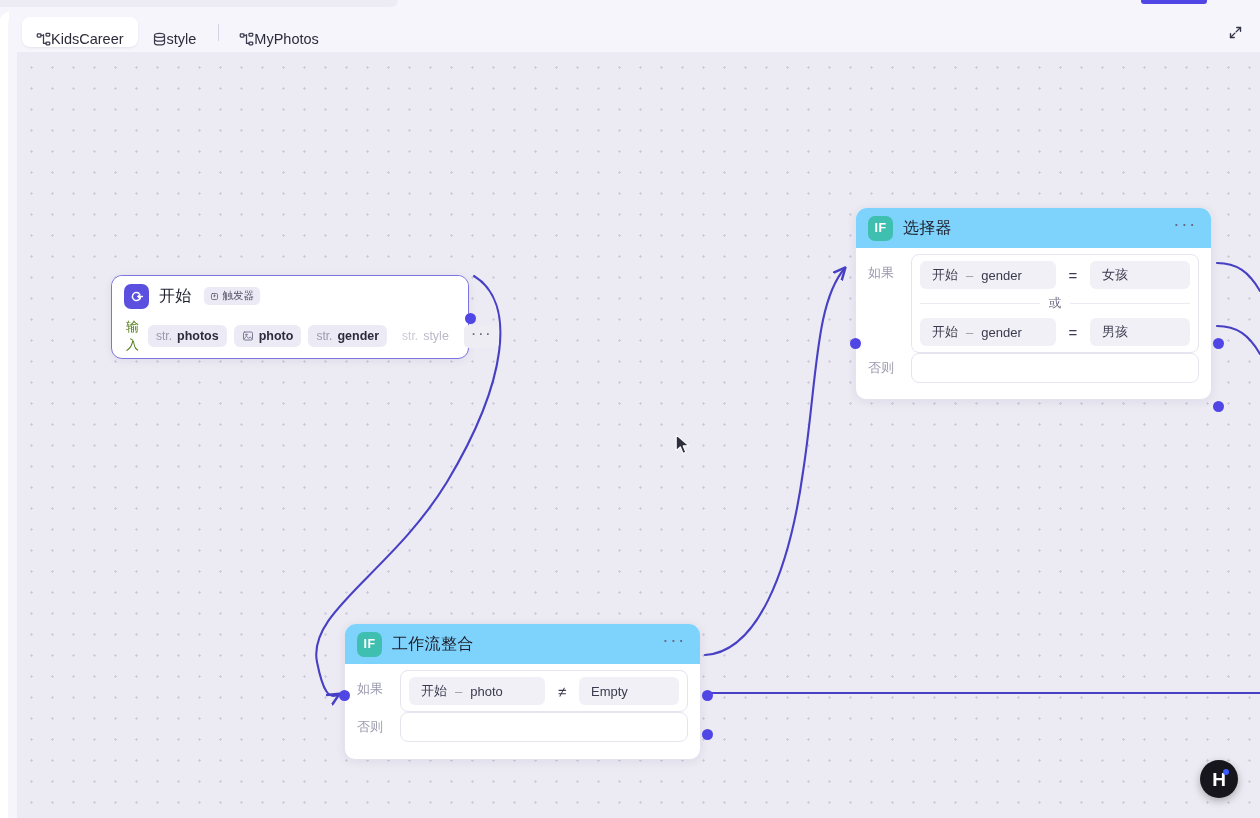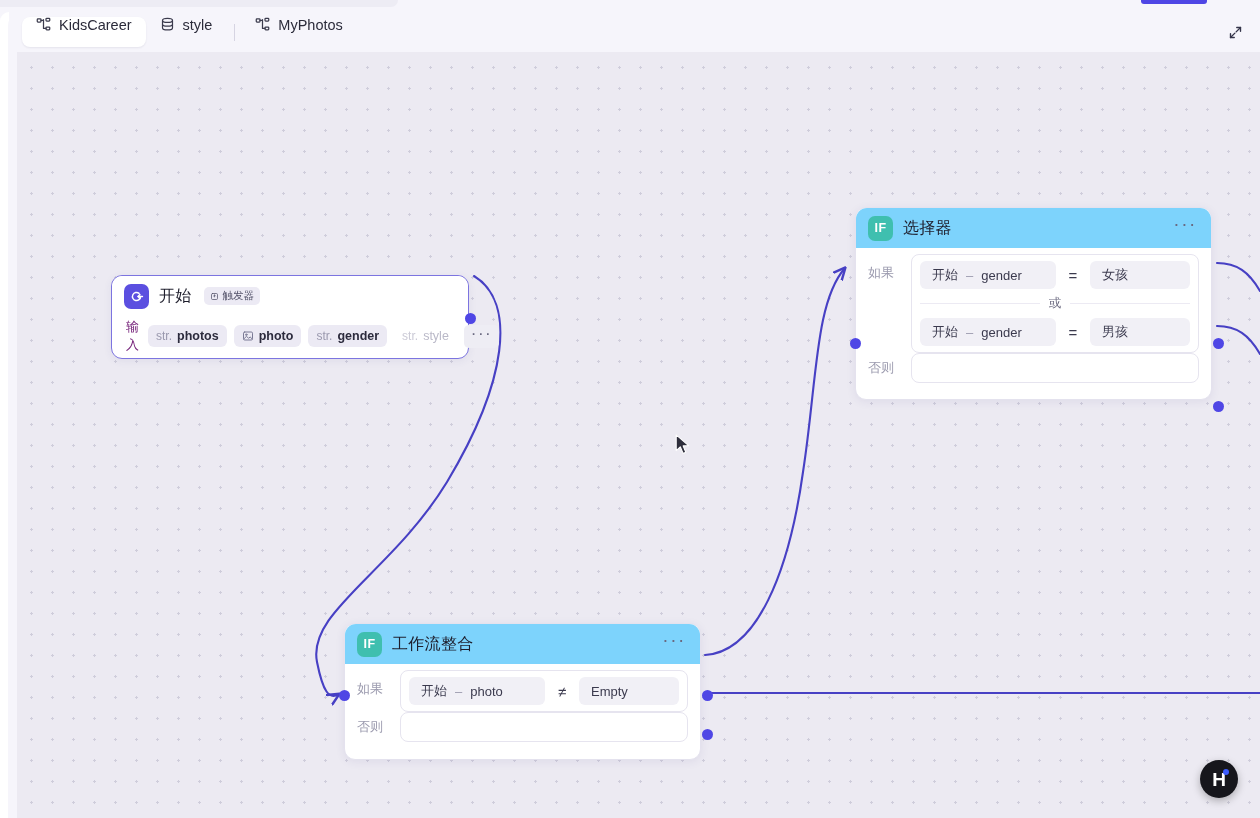--- a/index.html
+++ b/index.html
@@ -41,21 +41,21 @@
     background: #ffffff; border-top-left-radius: 12px; z-index: 1;
   }
 
   
   .toolbar {
     position: absolute; left: 0; top: 0; width: 1252px; height: 40px;
     display: flex; align-items: center; padding: 0 12px 0 14px;
     z-index: 6;
   }
   .tab {
-    display: flex; align-items: flex-start; gap: 8px;
+    display: flex; align-items: flex-end; 
     height: 30px; padding: 0 14px; border-radius: 8px;
     font-size: 14.5px; color: #2b2b3a; white-space: nowrap; cursor: pointer;
   }
   .tab.active { background: #ffffff; box-shadow: 0 1px 2px rgba(30,27,60,.08); font-weight: 400; }
   .tab .tico { display: inline-flex; width: 15px; height: 15px; color: #3b3b4d; flex: 0 0 15px; }
   .tab .tico svg { width: 15px; height: 15px; display: block; }
   .tab-sep { width: 1px; height: 17px; background: #d6d4e2; margin: 0 6px 0 8px; }
   .expand-btn {
     margin-left: auto; width: 26px; height: 26px; border-radius: 6px;
     display: flex; align-items: center; justify-content: center; cursor: pointer;
@@ -101,21 +101,21 @@
   
   #node-start {
     left: 94px; top: 223px; width: 358px; height: 84px;
     border: 1.6px solid #7c74e0;
     box-shadow: 0 2px 8px rgba(60,50,130,.07);
   }
   #node-start .node-hd { background: #ffffff; }
   .start-row {
     display: flex; align-items: center; gap: 7px; padding: 0 10px 0 14px; height: 40px;
   }
-  .start-label { font-size: 13px; color: #701a75; margin-right: 2px; }
+  .start-label { font-size: 13px; color: #4d7c0f; margin-right: 2px; }
   .var-chip {
     display: inline-flex; align-items: center; gap: 5px;
     background: #eceaf4; border-radius: 6px; padding: 4px 8px;
     font-size: 12.5px; color: #2c2b3d; font-weight: 700;
   }
   .var-chip .pre { color: #9a99ae; font-weight: 400; font-size: 12px; }
   .var-chip.muted { background: transparent; color: #bab9c8; font-weight: 400; }
   .var-chip.muted .pre { color: #cbcad6; }
   .var-chip svg { width: 12px; height: 12px; display: block; color: #7a7a95; }
   .chip-more {

